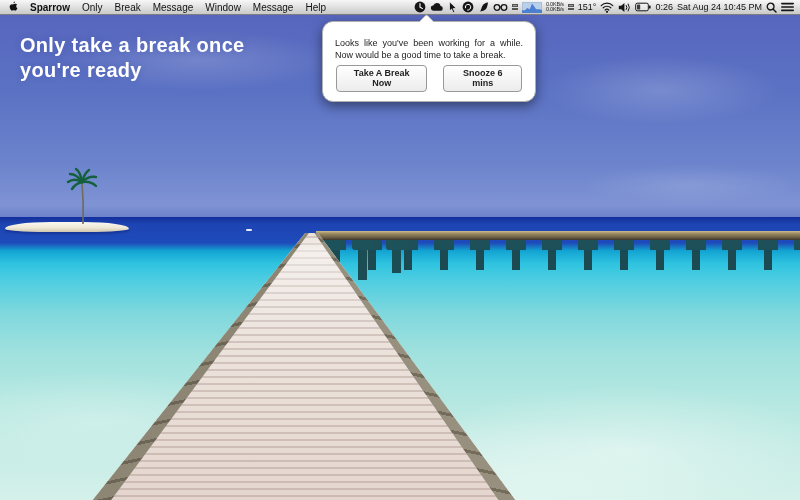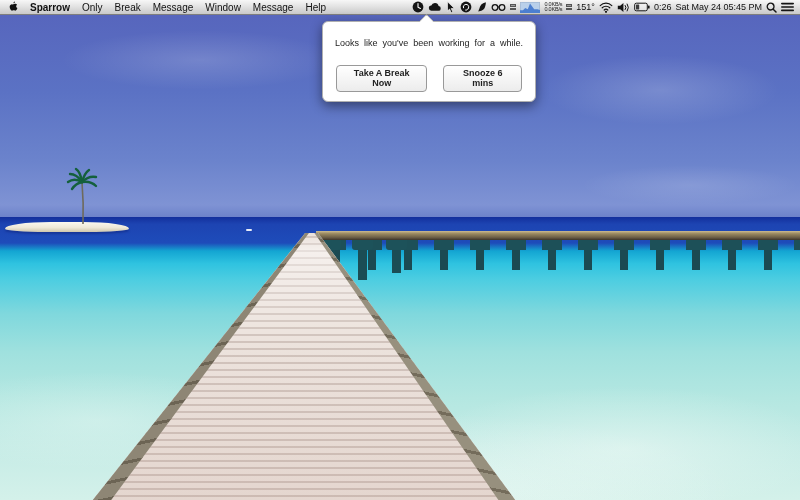--- a/index.html
+++ b/index.html
@@ -81,21 +81,21 @@
   .mi{display:flex;align-items:center;justify-content:center;height:100%;}
   .mi svg{display:block;}
   .stack{display:flex;flex-direction:column;justify-content:center;align-items:flex-end;
          font-size:5.5px;line-height:5.5px;color:#222;letter-spacing:-.2px;}
   .micro{display:flex;flex-direction:column;gap:1px;}
   .micro i{display:block;width:6px;height:2.5px;background:#9b9b9b;border:0.5px solid #555;}
   .status-text{font-size:9px;white-space:nowrap;}
 
   
   .popover{position:absolute;left:322px;top:21px;width:214px;height:81px;z-index:50;
-      background:#ffffff;border:1px solid #b0b0b0;border-radius:6px;
+      background:#ffffff;border:1px solid #b0b0b0;border-radius:11px;
       box-shadow:0 4px 12px rgba(0,0,0,.45);}
   .popover-arrow{position:absolute;left:98px;top:-6px;width:11px;height:11px;
       background:#ffffff;transform:rotate(45deg);
       border-left:1px solid #b0b0b0;border-top:1px solid #b0b0b0;border-radius:2px 0 0 0;}
   .pop-msg{padding:15px 12px 0 12px;font-size:9px;line-height:12px;color:#1c1c1c;}
   .pop-line1{text-align:justify;text-align-last:justify;}
   .pop-buttons{position:absolute;left:13px;right:13px;bottom:9px;
       display:flex;justify-content:flex-start;gap:16px;}
   .pop-btn{font-family:"Liberation Sans",sans-serif;font-size:9px;font-weight:bold;color:#222;
       padding:2px 10px 3px 10px;border:1px solid #999;border-radius:4px;
@@ -131,20 +131,24 @@
   <div class="pier-stems"></div>
   <div class="near-pylon np1"></div>
   <div class="near-pylon np2"></div>
   <div class="near-pylon np3"></div>
   <div class="bw">
     <div class="bw-surface"></div>
     <div class="bw-rail-l"></div>
     <div class="bw-rail-r"></div>
   </div>
 
+  <div class="headline">
+    <div>Only take a break once</div>
+    <div>you're ready</div>
+  </div>
 
   <div class="menubar">
     <div class="mb-left">
       <span class="mi">
         <svg width="10" height="12" viewBox="0 0 12 14">
           <path fill="#111" d="M8.4.4c.1 1-.7 2-1.8 2.1-.2-1 .8-2 1.8-2.1zM6.3 3.6c.9 0 1.3-.5 2.3-.5.5 0 1.6.1 2.3 1.1-1.7 1-1.4 3.5.4 4.1-.4 1.1-1.2 3.1-2.5 3.1-.8 0-1-.5-2-.5s-1.3.5-2 .5C3.4 11.4 2 8.7 2 6.8c0-2.1 1.5-3.2 2.7-3.2.9 0 1.3.5 1.6.5z"></path>
         </svg>
       </span>
       <span class="menu-item app-name">Sparrow</span>
       <span class="menu-item">Only</span>
@@ -229,21 +233,21 @@
         </svg>
       </span>
       <span class="mi">
         <svg width="16" height="10" viewBox="0 0 16 10">
           <rect x="0.7" y="1.2" width="12.6" height="7.6" rx="1.6" fill="rgba(255,255,255,.35)" stroke="#151515" stroke-width="1"></rect>
           <rect x="14" y="3.4" width="1.6" height="3.2" rx=".6" fill="#151515"></rect>
           <rect x="2" y="2.5" width="3.2" height="5" rx=".6" fill="#3d3d3d"></rect>
         </svg>
       </span>
       <span class="status-text">0:26</span>
-      <span class="status-text">Sat May 24 05:45 PM</span>
+      <span class="status-text">Sat Aug 24 10:45 PM</span>
       <span class="mi">
         <svg width="11" height="11" viewBox="0 0 11 11">
           <circle cx="4.6" cy="4.6" r="3.4" fill="none" stroke="#151515" stroke-width="1.3"></circle>
           <path d="M7.2 7.2l2.8 2.8" stroke="#151515" stroke-width="1.5" stroke-linecap="round"></path>
         </svg>
       </span>
       <span class="mi">
         <svg width="13" height="10" viewBox="0 0 13 10">
           <g fill="#151515">
             <rect x="0" y="0.8" width="13" height="1.6" rx=".8"></rect>
@@ -252,20 +256,21 @@
           </g>
         </svg>
       </span>
     </div>
   </div>
 
   <div class="popover">
     <div class="popover-arrow"></div>
     <div class="pop-msg">
       <div class="pop-line1">Looks like you've been working for a while.</div>
+      <div class="pop-line2">Now would be a good time to take a break.</div>
     </div>
     <div class="pop-buttons">
       <button class="pop-btn">Take A Break Now</button>
       <button class="pop-btn">Snooze 6 mins</button>
     </div>
   </div>
 
 </div>
 
 </body></html>

